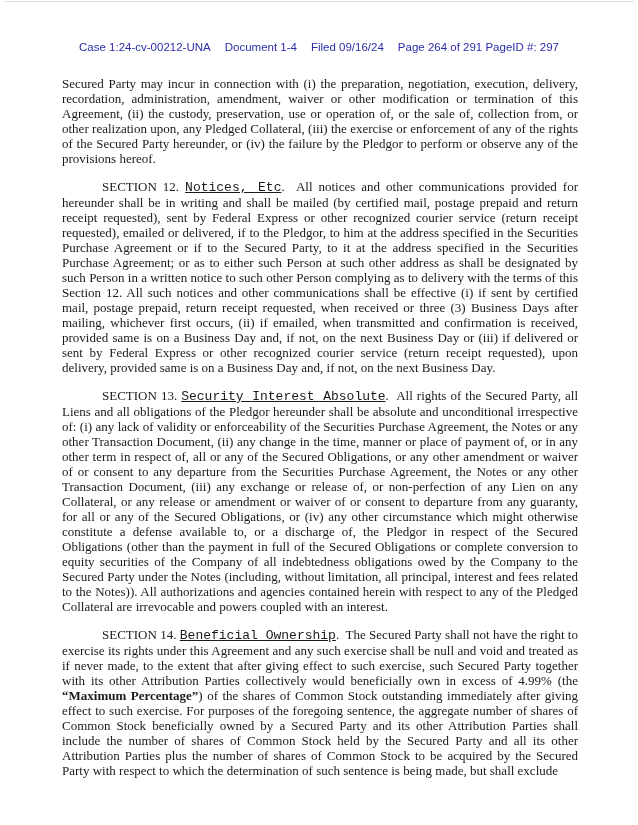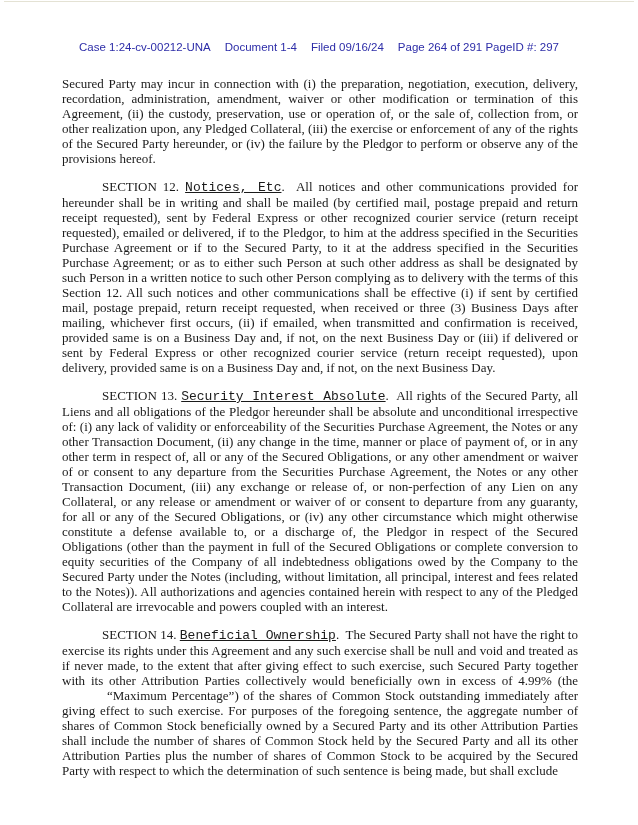--- a/index.html
+++ b/index.html
@@ -54,21 +54,21 @@
     text-align: justify;
   }
   .para {
     margin: 0 0 13px 0;
     text-align: justify;
   }
   .para.indent {
     text-indent: 40px;
   }
   .u { text-decoration: underline; font-family: Liberation Mono, monospace; }
-  .b { font-weight: normal; margin-left: 45px; }
+  .b { font-weight: bold; }
   .page-number {
     position: absolute;
     top: 767px;
     left: 0;
     width: 100%;
     text-align: center;
     font-size: 11.5px;
     color: #2b2b2b;
   }
 </style>

